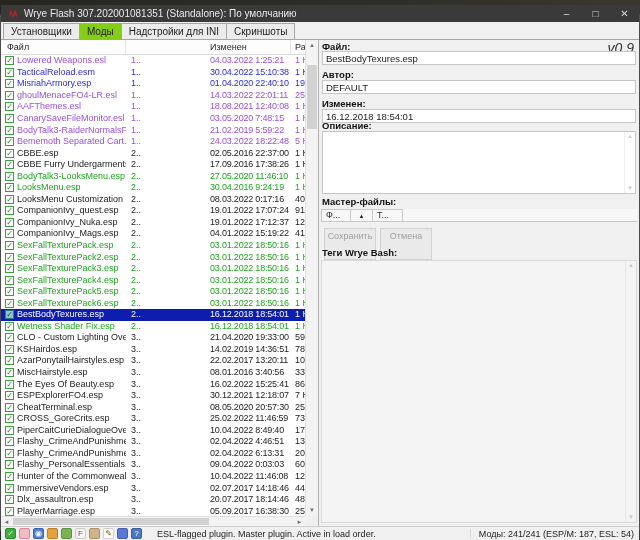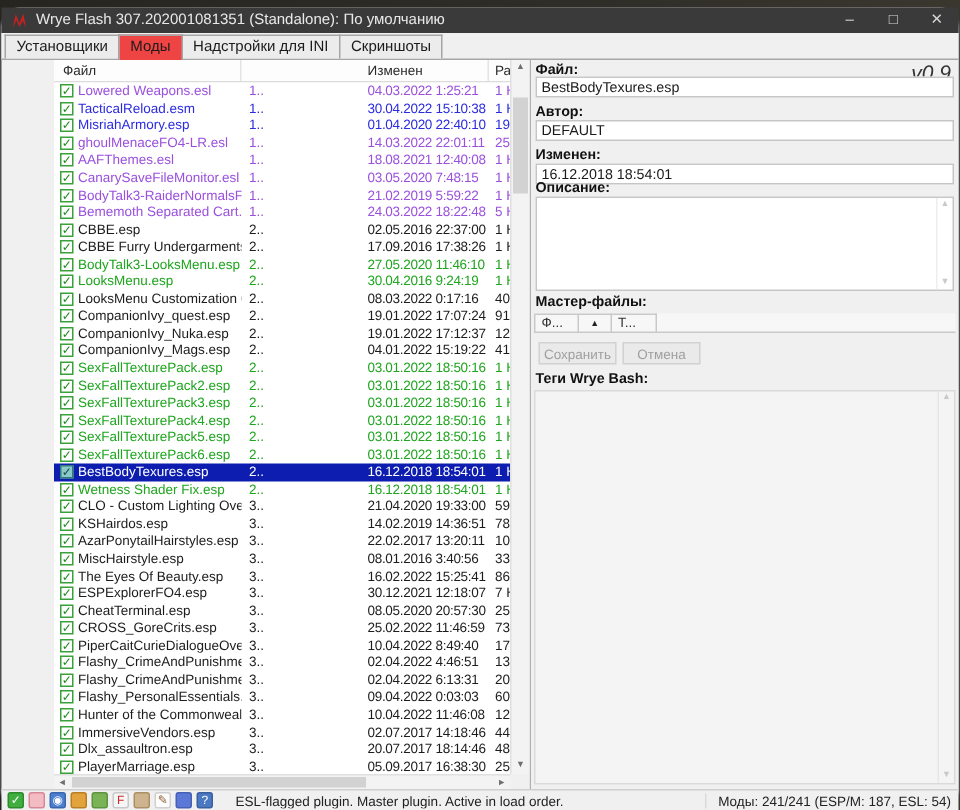--- a/index.html
+++ b/index.html
@@ -28,23 +28,23 @@
   .tabbar {
     flex:0 0 18px; display:flex; align-items:flex-end;
     background:#f0f0f0; border-bottom:1px solid #a6a6a6; padding-left:2px;
     position:relative; z-index:3;
   }
   .tab {
     font-size:10px; color:#1c1c1c; padding:2px 7px; background:#ececec;
     border:1px solid #a6a6a6; border-bottom:none; margin-right:-1px;
     white-space:nowrap; position:relative;
   }
-  .tab.active { background:#ef4444; margin-bottom:-1px; padding-bottom:3px; z-index:4; }
-  
-  .main { flex:1 1 auto; min-height:0; display:flex; position:relative;padding-left:35px; }
+  .tab.active { background:#84cc16; margin-bottom:-1px; padding-bottom:3px; z-index:4; }
+  
+  .main { flex:1 1 auto; min-height:0; display:flex; position:relative; }
   
   .modlist {
     flex:0 0 318px; width:318px; position:relative; background:#ffffff;
     border-right:1px solid #b0b0b0;
   }
   .ml-header {
     position:absolute; top:0; left:0; right:13px; height:15px;
     display:flex; background:#fdfdfd; border-bottom:1px solid #dcdcdc;
     font-size:9px; color:#2a2a2a;
   }
@@ -118,21 +118,21 @@
   }
   .mh-cell {
     background:#f7f7f7; border:1px solid #c9c9c9; border-left:none;
     padding:0 0 0 4px; line-height:11px; overflow:hidden;
   }
   .mh-first { border-left:1px solid #c9c9c9; width:30px; }
   .mh-sort { width:22px; text-align:center; padding:0; font-size:6px; line-height:12px; color:#222; }
   .mh-type { width:30px; }
   .mh-rest { flex:1; border:none; border-bottom:1px solid #c9c9c9; }
   .dbtn {
-    position:absolute; top:188px; height:15px; width:52px;
+    position:absolute; top:188px; height:32px; width:52px;
     background:#eaeaea; border:1px solid #d2d2d2; color:#9f9f9f;
     font-size:9px; text-align:center; line-height:14px;
   }
   .tagsbox {
     position:absolute; top:220px; left:2px; right:2px; bottom:3px;
     background:#f4f4f4; border:1px solid #dadada;
   }
   
   .statusbar {
     flex:0 0 14px; display:flex; align-items:center;

